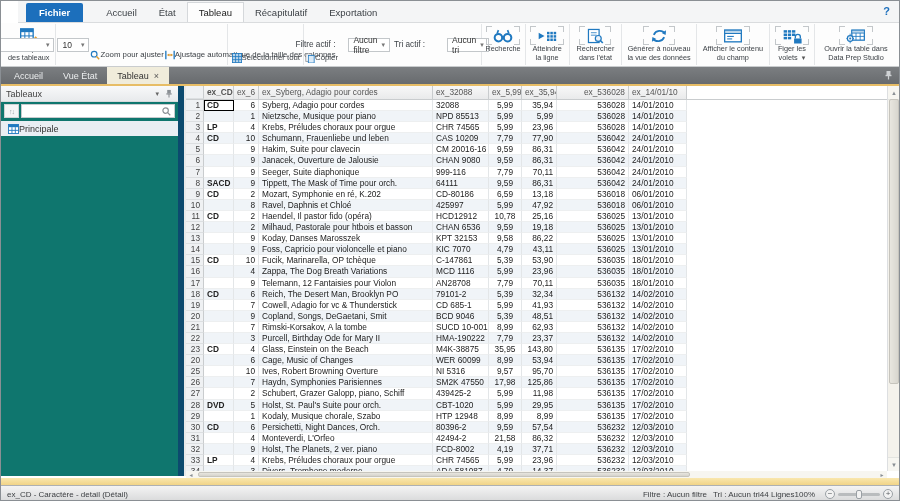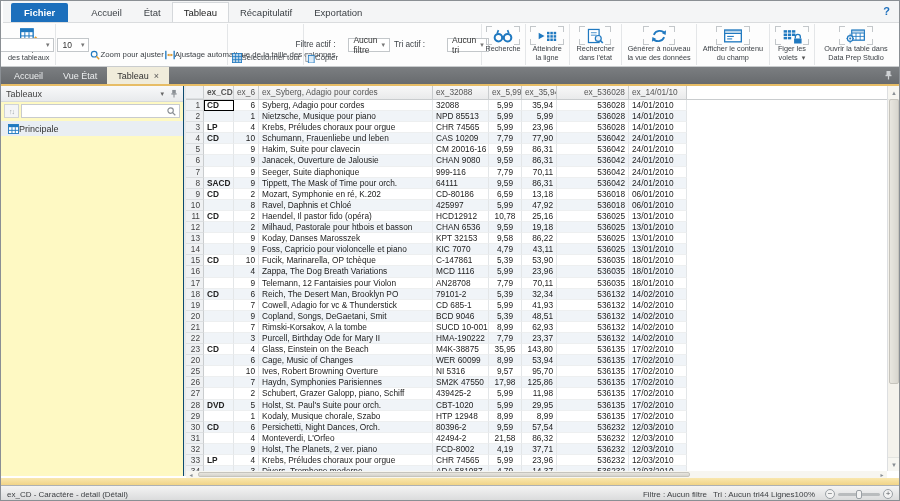--- a/index.html
+++ b/index.html
@@ -1,18 +1,18 @@
 <!DOCTYPE html>
 <html><head>
 <meta charset="utf-8">
 <style>
   html,body{margin:0;padding:0;background:#9aa0a5;}
   .app{position:relative;width:900px;height:501px;background:#fff;font-family:"Liberation Sans",sans-serif;overflow:hidden;border:1px solid #8a8f94;box-sizing:border-box;}
   
-  .tabbar{position:absolute;top:0;left:2px;right:0;height:22px;background:#f4f5f6;border-bottom:1px solid #dadcde;display:flex;align-items:flex-end;padding-left:8px;box-sizing:border-box;}
+  .tabbar{position:absolute;top:0;left:17px;right:0;height:22px;background:#f4f5f6;border-bottom:1px solid #dadcde;display:flex;align-items:flex-end;padding-left:8px;box-sizing:border-box;}
   .file-tab{background:#1c6fbc;color:#fff;font-weight:bold;font-size:9.5px;padding:0 13px;height:19px;display:flex;align-items:center;border-radius:2px 2px 0 0;margin-right:12px;cursor:default;}
   .rtab{font-size:9.5px;color:#3a3f44;padding:0 11px;height:19px;display:flex;align-items:center;cursor:default;}
   .rtab.active{background:#fdfdfd;border:1px solid #d5d8db;border-bottom:none;color:#222;}
   .helpq{position:absolute;right:9px;top:4px;color:#1c6fbc;font-weight:bold;font-size:11px;}
   
   .ribbon{position:absolute;top:22px;left:0;right:0;height:44px;background:#fdfdfd;border-bottom:1px solid #c9ccce;display:flex;align-items:stretch;padding:1px 2px;box-sizing:border-box;}
   .rgroup{display:flex;align-items:center;justify-content:center;padding:1px 4px;border-right:1px solid #e4e6e8;box-sizing:border-box;}
   .bigbtn{display:flex;flex-direction:column;align-items:center;justify-content:flex-start;text-align:center;font-size:7.3px;line-height:8.5px;color:#3a3f44;height:100%;padding-top:1px;box-sizing:border-box;cursor:default;}
   .iconbox{position:relative;padding:2px 7px 1px 7px;}
   .iconbox::before{content:"";position:absolute;left:0;top:0;width:5px;height:5px;border-left:1px solid #c3c7ca;border-top:1px solid #c3c7ca;}
@@ -28,21 +28,21 @@
   .flabel{font-size:8.2px;color:#3a3f44;width:50px;white-space:nowrap;}
   .ddarrow{font-size:7px;color:#555;margin-left:2px;}
   
   .docstrip{position:absolute;top:66px;left:0;right:0;height:17px;background:linear-gradient(#7b7e81,#686b6e);display:flex;align-items:stretch;padding-left:3px;box-sizing:border-box;}
   .dtab{color:#eceeef;font-size:9px;padding:0 10px;display:flex;align-items:center;gap:5px;cursor:default;}
   .dtab.active{background:#f0ecdb;color:#333;}
   .dclose{font-size:9px;color:#555;}
   .strip-pin{position:absolute;right:6px;top:3px;}
   .goldline{position:absolute;top:83px;left:0;right:0;height:2px;background:#e7bd66;}
   
-  .sidebar{position:absolute;top:85px;left:0;width:183px;bottom:24px;background:#fef9c3;box-sizing:border-box;border-right:1px solid #0c4a6e;}
+  .sidebar{position:absolute;top:85px;left:0;width:183px;bottom:24px;background:#0f766e;box-sizing:border-box;border-right:6px solid #0c4a6e;}
   .panel-h{height:15px;background:linear-gradient(#f8f9fa,#e8eaec);border-bottom:1px solid #d6d9db;display:flex;align-items:center;padding:0 5px;font-size:9px;color:#444;}
   .panel-h .sp{flex:1;}
   .panel-h .pv{color:#666;font-size:7px;margin-right:6px;}
   .search-row{display:flex;align-items:center;gap:2px;padding:2px 3px;}
   .sortbtn{width:15px;height:14px;border:1px solid #d0d3d5;background:#f4f5f6;color:#9aa0a5;font-size:7px;display:flex;align-items:center;justify-content:center;letter-spacing:-1px;box-sizing:border-box;}
   .sinput{flex:1;height:14px;border:1px solid #c8cbce;background:#fff;display:flex;align-items:center;justify-content:flex-end;padding:0 3px;box-sizing:border-box;}
   .tree{padding-top:1px;}
   .titem{height:15px;display:flex;align-items:center;padding:0 7px;background:#e9eef3;font-size:9px;color:#333;cursor:default;}
   
   .splitter{position:absolute;left:183px;width:2px;top:85px;bottom:24px;background:#e7e9ea;}

